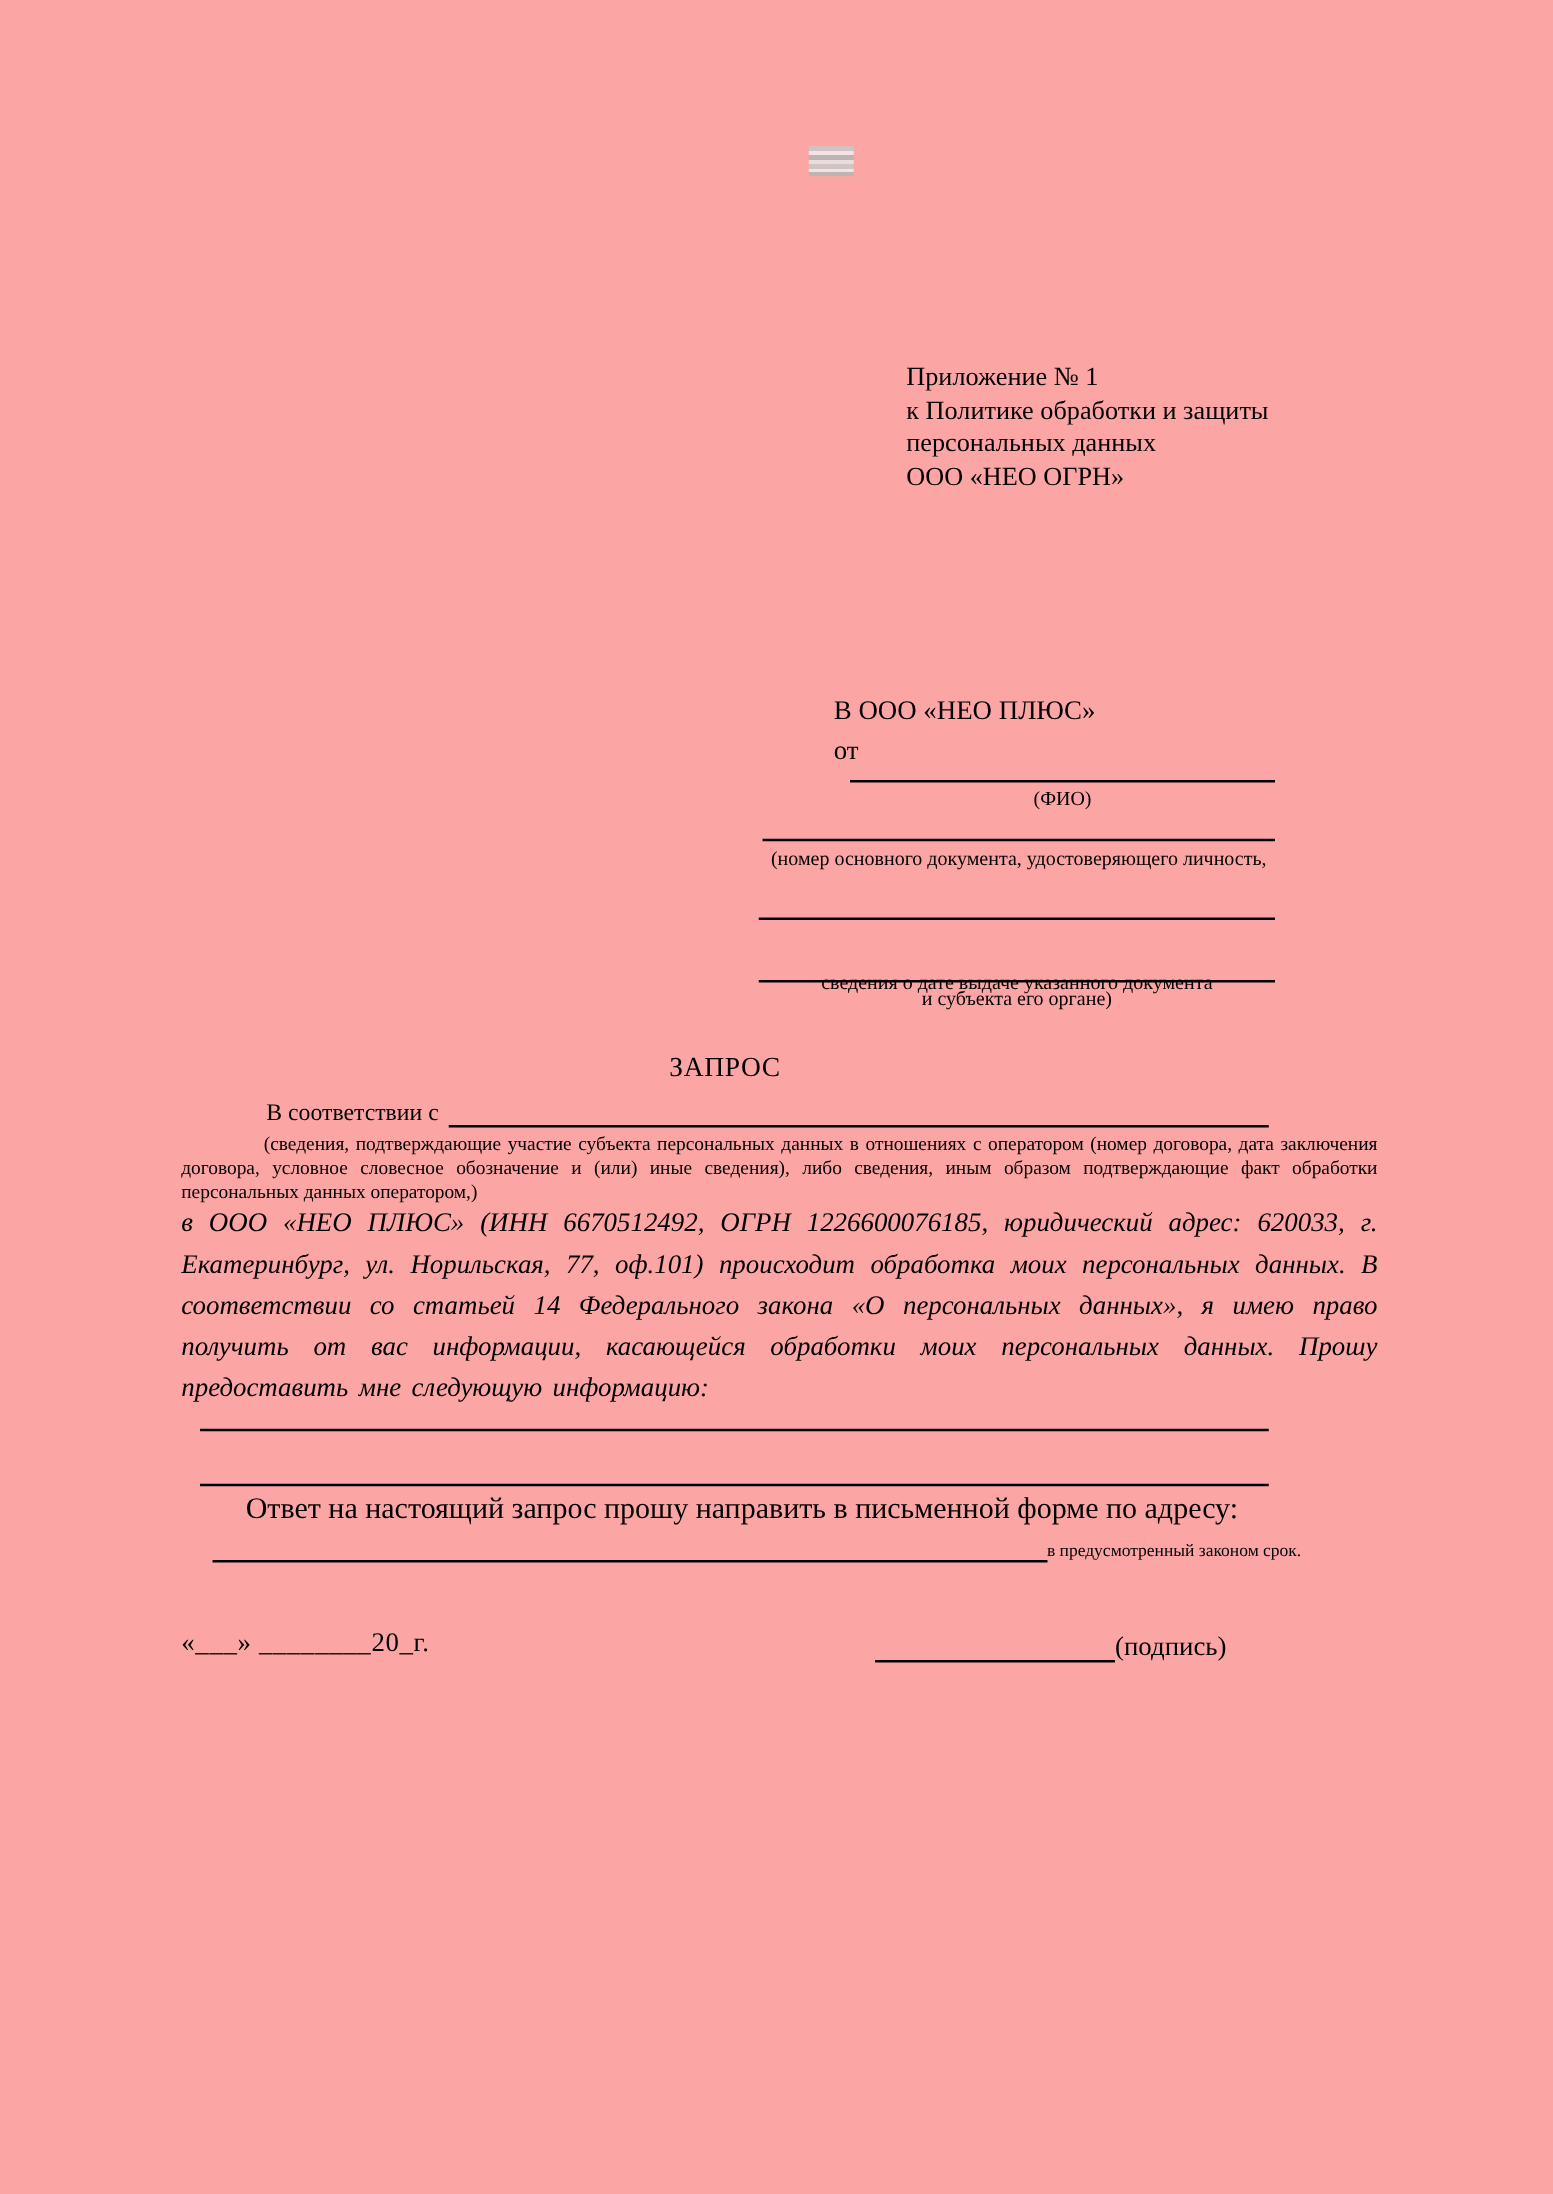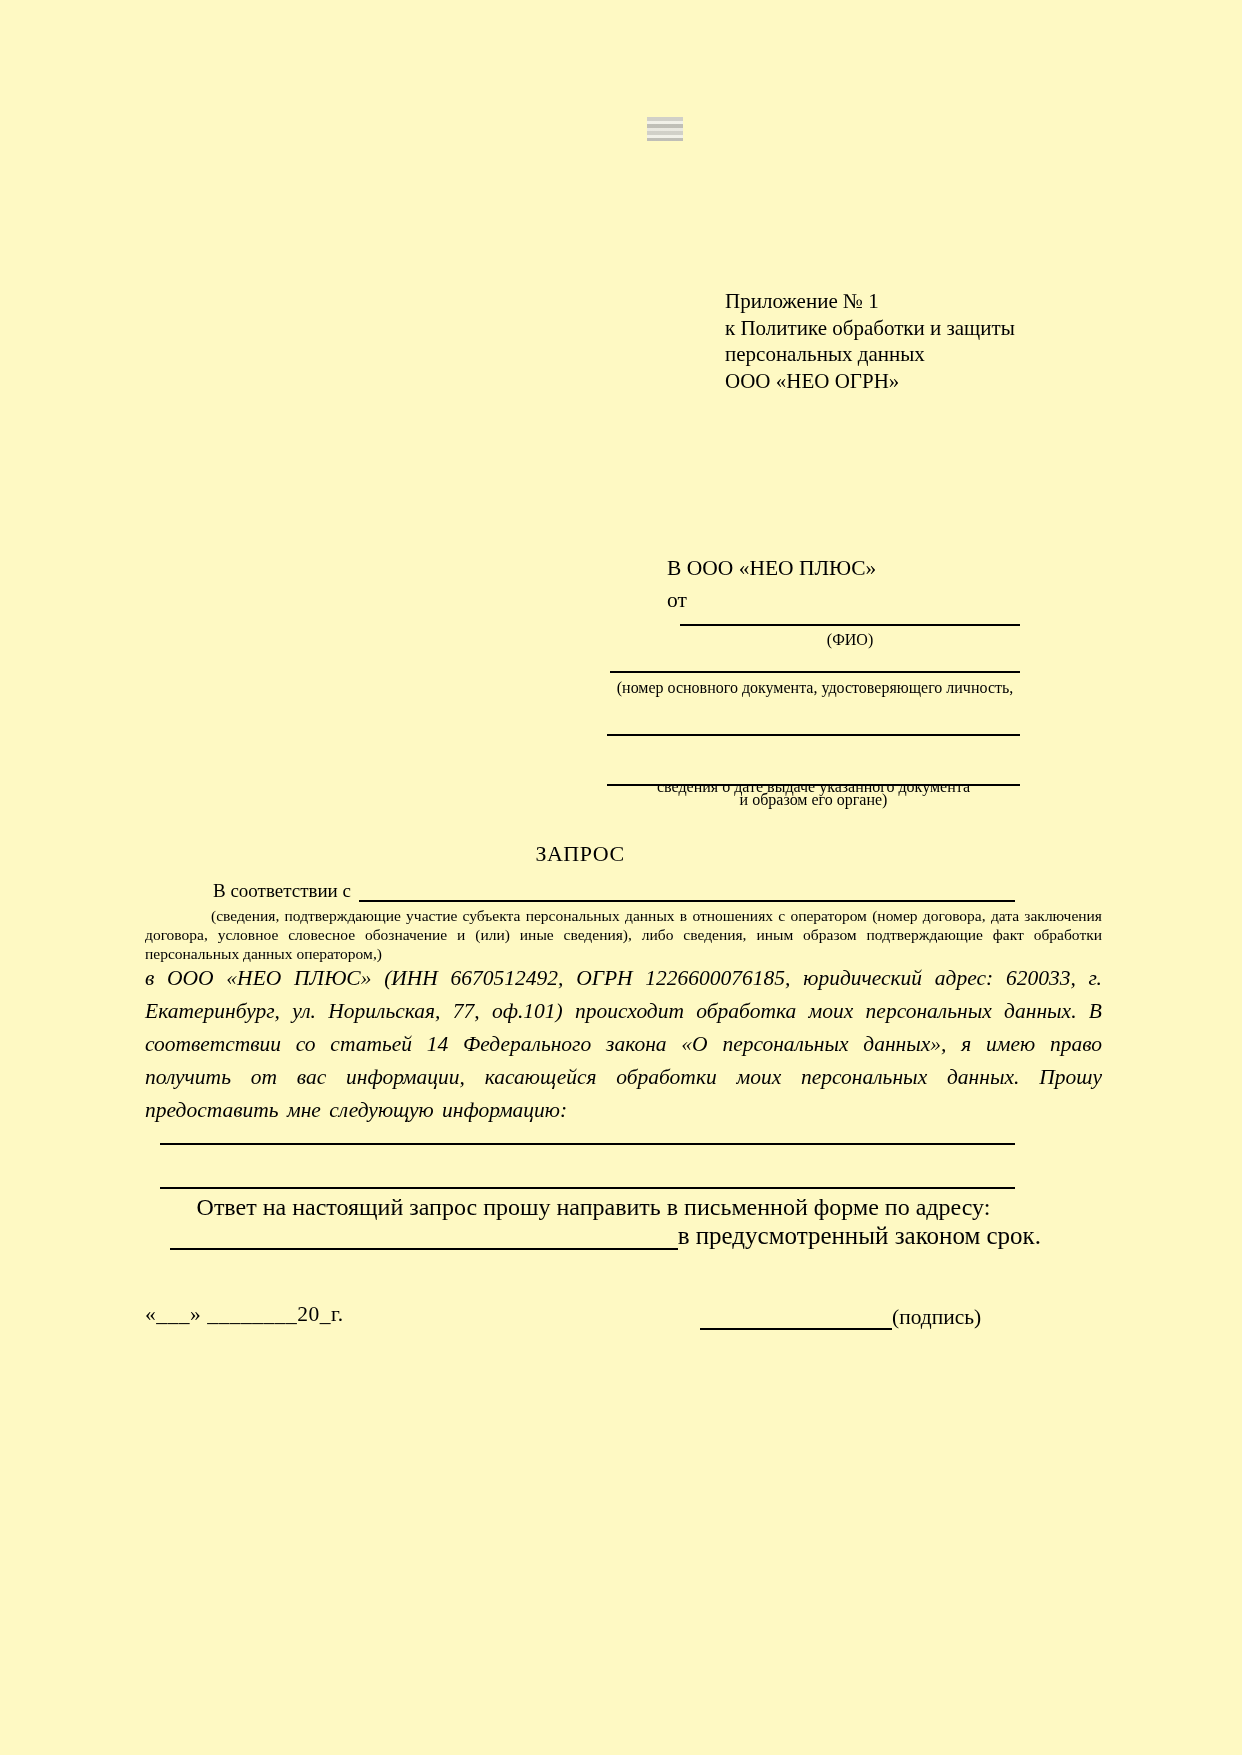--- a/index.html
+++ b/index.html
@@ -1,19 +1,19 @@
 <!DOCTYPE html>
 <html lang="ru"><head>
 <meta charset="utf-8">
 <style>
   html,body{margin:0;padding:0;background:#ffffff;}
   .page{
     position:relative;
     width:1242px;height:1755px;
-    background:#fef9c3;color:#000000;
+    background:#fca5a5;color:#000000;
     font-family:"Liberation Serif","DejaVu Serif",serif;
     overflow:hidden;
   }
   
   .logo{
     position:absolute;left:647px;top:117px;width:36px;height:24px;
     background:repeating-linear-gradient(
       180deg,
       #c9c9c9 0px,#c9c9c9 4px,
       #efefef 4px,#efefef 7px,
@@ -60,21 +60,21 @@
     font-size:21.5px;line-height:33px;text-align:justify;word-spacing:3px;font-style:italic;
   }
   .b-info1{left:160px;top:1127px;width:855px;height:16px;}
   .b-info2{left:160px;top:1171px;width:855px;height:16px;}
   .resp1{
     position:absolute;left:145px;top:1194px;width:897px;
     text-align:center;font-size:24px;white-space:nowrap;
   }
   .resp2{
     position:absolute;left:170px;top:1222px;width:871px;
-    display:flex;align-items:flex-end;font-size:25px;
+    display:flex;align-items:flex-end;font-size:14px;
   }
   .resp2-blank{flex:1;border-bottom:2px solid #000;height:26px;}
   .resp2-label{white-space:nowrap;}
   .dateline{
     position:absolute;left:145px;top:1302px;
     font-size:21.5px;white-space:nowrap;letter-spacing:.5px;text-align:center;
   }
   .sig{
     position:absolute;left:700px;top:1302px;width:300px;
     display:flex;align-items:flex-end;font-size:21.5px;
@@ -103,21 +103,21 @@
   <div class="blank b-fio"></div>
   <div class="cap c-fio">(ФИО)</div>
 
   <div class="blank b-doc"></div>
   <div class="cap c-doc">(номер основного документа, удостоверяющего личность,</div>
 
   <div class="blank b-date"></div>
   <div class="cap c-date">сведения о дате выдаче указанного документа</div>
 
   <div class="blank b-org"></div>
-  <div class="cap c-org">и образом его органе)</div>
+  <div class="cap c-org">и субъекта его органе)</div>
 
   <div class="zapros">ЗАПРОС</div>
 
   <div class="accord">
     <span class="accord-label">В соответствии с</span>
     <span class="accord-blank"></span>
   </div>
 
   <div class="fineprint">(сведения, подтверждающие участие субъекта персональных данных в отношениях с оператором (номер договора, дата заключения договора, условное словесное обозначение и (или) иные сведения), либо сведения, иным образом подтверждающие факт обработки персональных данных оператором,)</div>
 

